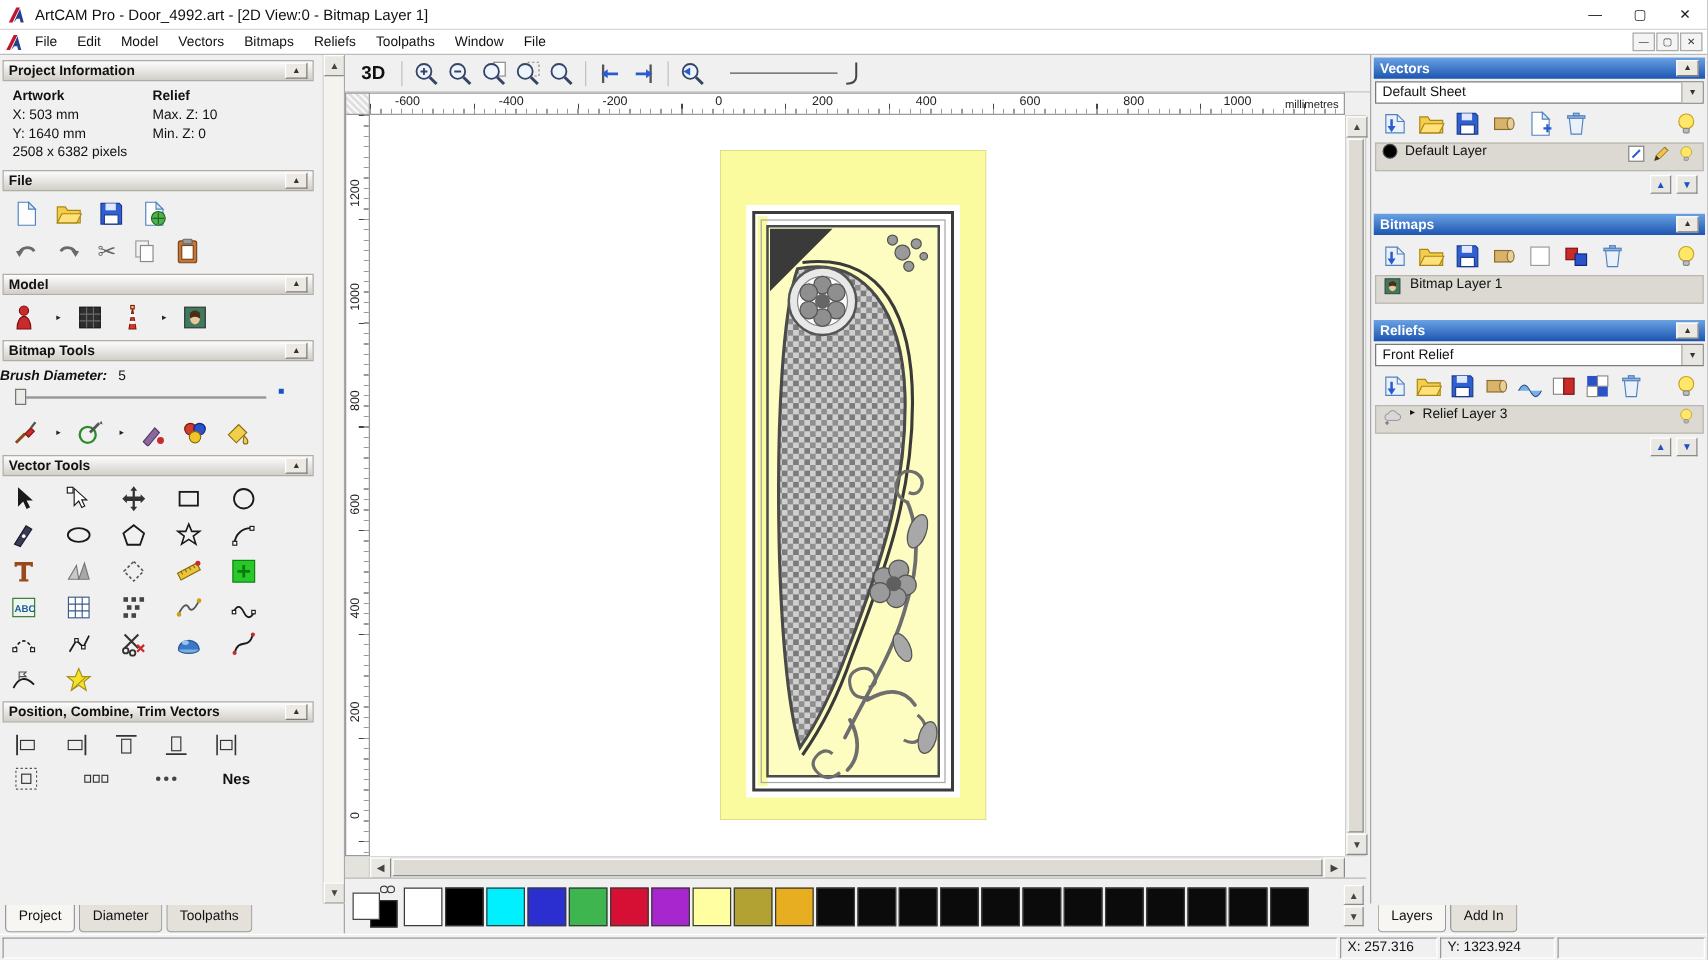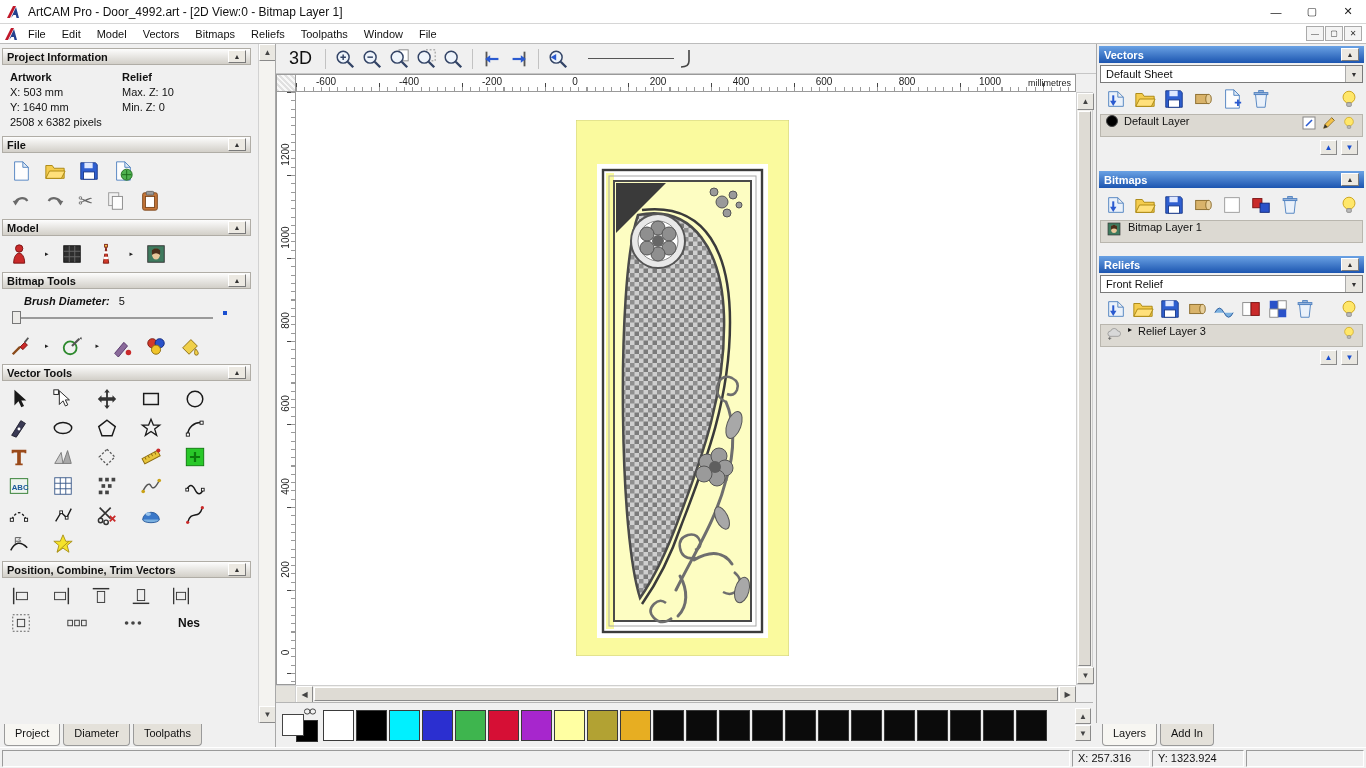--- a/index.html
+++ b/index.html
@@ -39,21 +39,21 @@
 .slider-track{position:absolute;left:8px;right:28px;top:6px;height:2px;background:#9a9a9a}
 .slider-handle{position:absolute;left:4px;top:0;width:9px;height:13px;background:#ecebe8;border:1px solid #777}
 .slider-dot{position:absolute;right:14px;top:0;width:4px;height:4px;background:#1a4fd0}
 .vgrid{display:grid;grid-template-columns:repeat(5,44px);row-gap:7px;padding:5px 4px 2px 8px;justify-items:start;align-items:center}
 .lp-scroll{position:absolute;right:0;top:0;width:17px;height:679px;background:#f4f3f0;border-left:1px solid #d2d2d2;display:flex;flex-direction:column;justify-content:space-between}
 .left-tabs{position:absolute;left:0;top:723px;width:276px;height:24px;background:#f0f0f0;border-right:1px solid #a8a8a8;display:flex;gap:3px;padding:1px 4px}
 
 
 .center{position:absolute;left:276px;top:44px;width:820px;height:703px;background:#f0f0f0}
 .canvas-toolbar{position:absolute;left:0;top:0;width:820px;height:30px;border-bottom:1px solid #c6c6c6;display:flex;align-items:center;gap:5px;padding-left:8px}
-.btn-3d{font-weight:normal;font-size:18px;padding:2px 5px}
+.btn-3d{font-weight:bold;font-size:15px;padding:2px 5px}
 .tsep{width:1px;height:20px;background:#c2c2c2;margin:0 3px}
 .ruler-corner{position:absolute;left:0;top:30px;width:20px;height:18px;background:repeating-linear-gradient(45deg,#e0e0e0 0 2px,#f8f8f8 2px 4px);border:1px solid #9a9a9a}
 .h-ruler{position:absolute;left:20px;top:30px;width:780px;height:18px;background:#fff;border:1px solid #9a9a9a;border-left:none;
  background-image:repeating-linear-gradient(to right,#9a9a9a 0 1px,transparent 1px 8.3px),repeating-linear-gradient(to right,#444 0 1px,transparent 1px 83px);
  background-size:100% 4px,100% 8px;background-position:left bottom,left bottom;background-repeat:repeat-x}
 .hr-num{position:absolute;top:1px;transform:translateX(-50%);font-size:10px;color:#222}
 .hr-unit{position:absolute;right:4px;top:3px;font-size:9px;color:#222}
 .v-ruler{position:absolute;left:0;top:48px;width:20px;height:593px;background:#fff;border:1px solid #9a9a9a;border-top:none;
  background-image:repeating-linear-gradient(to bottom,#9a9a9a 0 1px,transparent 1px 8.3px),repeating-linear-gradient(to bottom,#444 0 1px,transparent 1px 83px);
  background-size:4px 100%,8px 100%;background-position:right top,right top;background-repeat:repeat-y}
@@ -267,21 +267,21 @@
         <span class="tiny-arrow">▸</span>
         <svg class="ic">
             <use href="#i-picture"></use>
           </svg>
       </div>
 
       <div class="lp-head">
         <span>Bitmap Tools</span>
         <span class="head-btn">▲</span>
       </div>
-      <div style="padding:4px 10px 0 24px">
+      <div style="padding:4px 10px 0 0">
         <span style="font-weight:bold;font-style:italic">Brush Diameter:</span>
         <span style="margin-left:6px">5</span>
       </div>
       <div class="slider-wrap">
         <div class="slider-track"></div>
         <div class="slider-handle"></div>
         <div class="slider-dot"></div>
       </div>
       <div class="icon-row" style="padding-top:8px">
         <svg class="ic" viewBox="0 0 24 24">

